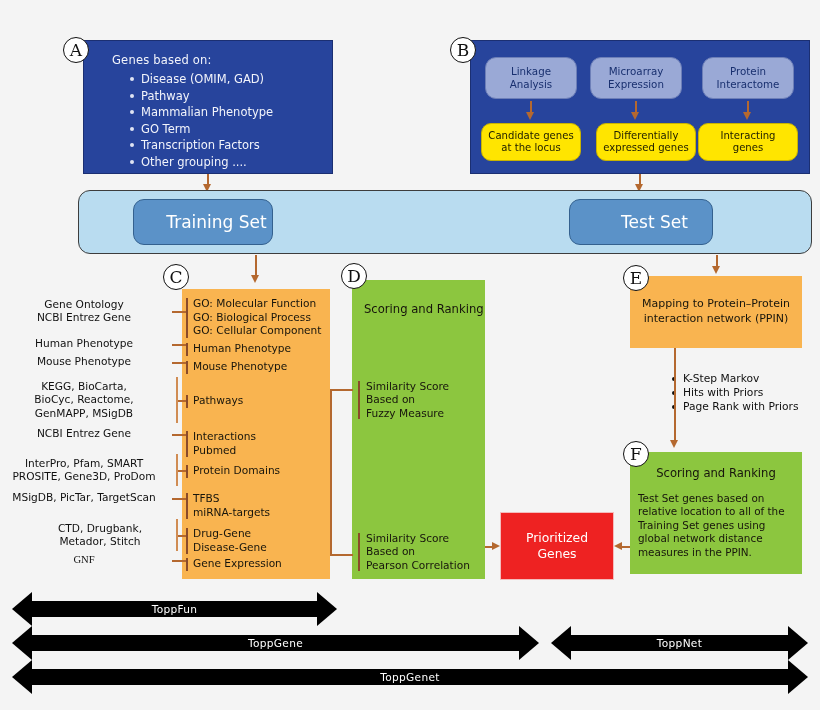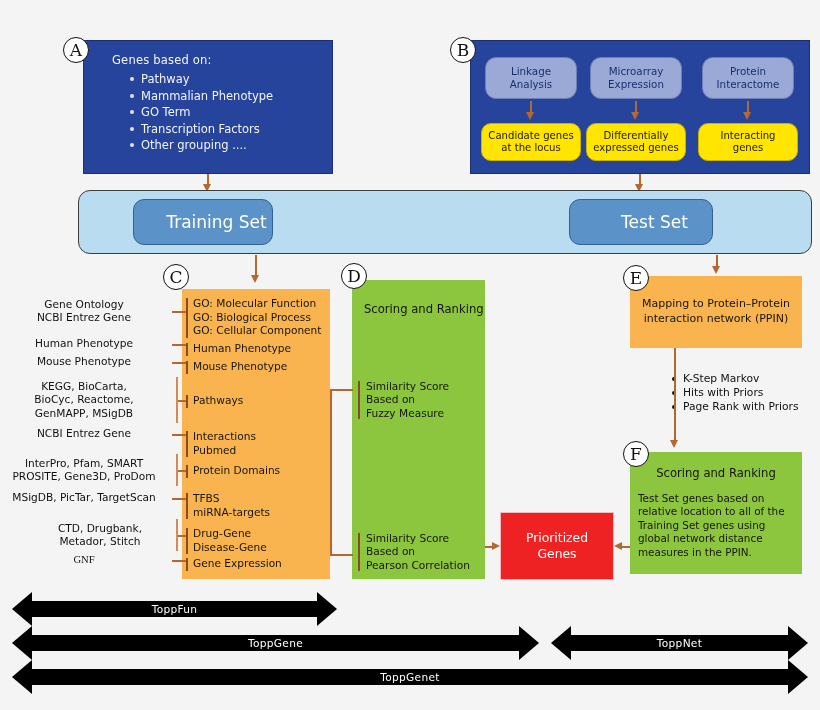--- a/index.html
+++ b/index.html
@@ -226,41 +226,42 @@
 </style>
 </head>
 <body>
 
 <div id="canvas">
 
   <div class="badge" style="left:63px;top:37px;">A</div>
   <div class="bluepanel" id="panelA">
     <div class="a-head">Genes based on:</div>
     <ul class="a-list" id="aList">
+        <li>Disease (OMIM, GAD)</li>
         <li>Pathway</li>
         <li>Mammalian Phenotype</li>
         <li>GO Term</li>
         <li>Transcription Factors</li>
         <li>Other grouping ....</li>
       </ul>
   </div>
 
   <div class="badge" style="left:450px;top:37px;">B</div>
   <div class="bluepanel" id="panelB">
       <div class="bsrc" style="left: 14px;">Linkage<br>Analysis</div>
       <div class="conn" style="left: 59px; top: 60px; height: 13px;"></div>
       <div class="arrowhead-down" style="left: 55px; top: 71px;"></div>
       <div class="bsrc" style="left: 119px;">Microarray<br>Expression</div>
       <div class="conn" style="left: 164px; top: 60px; height: 13px;"></div>
       <div class="arrowhead-down" style="left: 160px; top: 71px;"></div>
       <div class="bsrc" style="left: 231px;">Protein<br>Interactome</div>
       <div class="conn" style="left: 276px; top: 60px; height: 13px;"></div>
       <div class="arrowhead-down" style="left: 272px; top: 71px;"></div>
       <div class="byel" style="left: 10px;">Candidate genes<br>at the locus</div>
-      <div class="byel" style="left: 115px;">Differentially<br>expressed genes</div>
+      <div class="byel" style="left: 125px;">Differentially<br>expressed genes</div>
       <div class="byel" style="left: 227px;">Interacting<br>genes</div>
     </div>
 
   <div class="conn" style="left:207px;top:174px;height:12px;"></div>
   <div class="arrowhead-down" style="left:203px;top:184px;"></div>
   <div class="conn" style="left:639px;top:174px;height:12px;"></div>
   <div class="arrowhead-down" style="left:635px;top:184px;"></div>
 
   <div id="setbar">
     <div class="setbox" id="trainingSet">Training Set</div>

